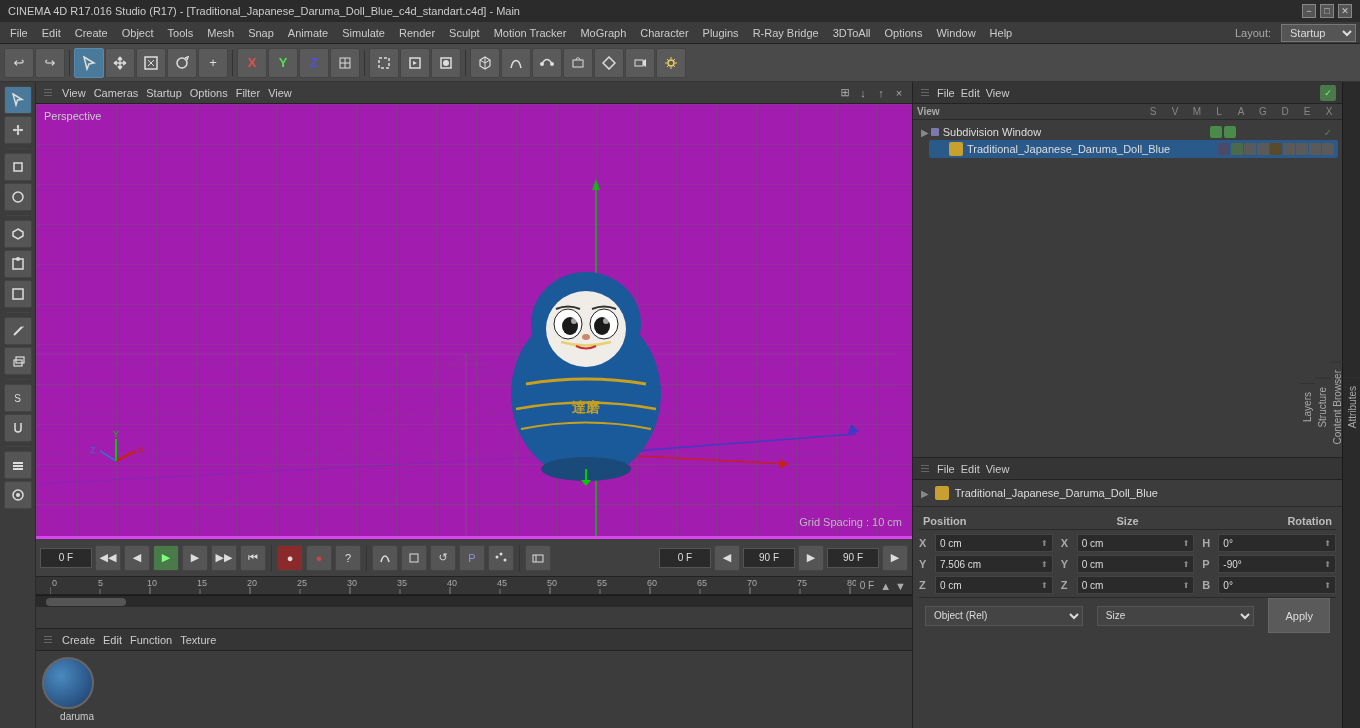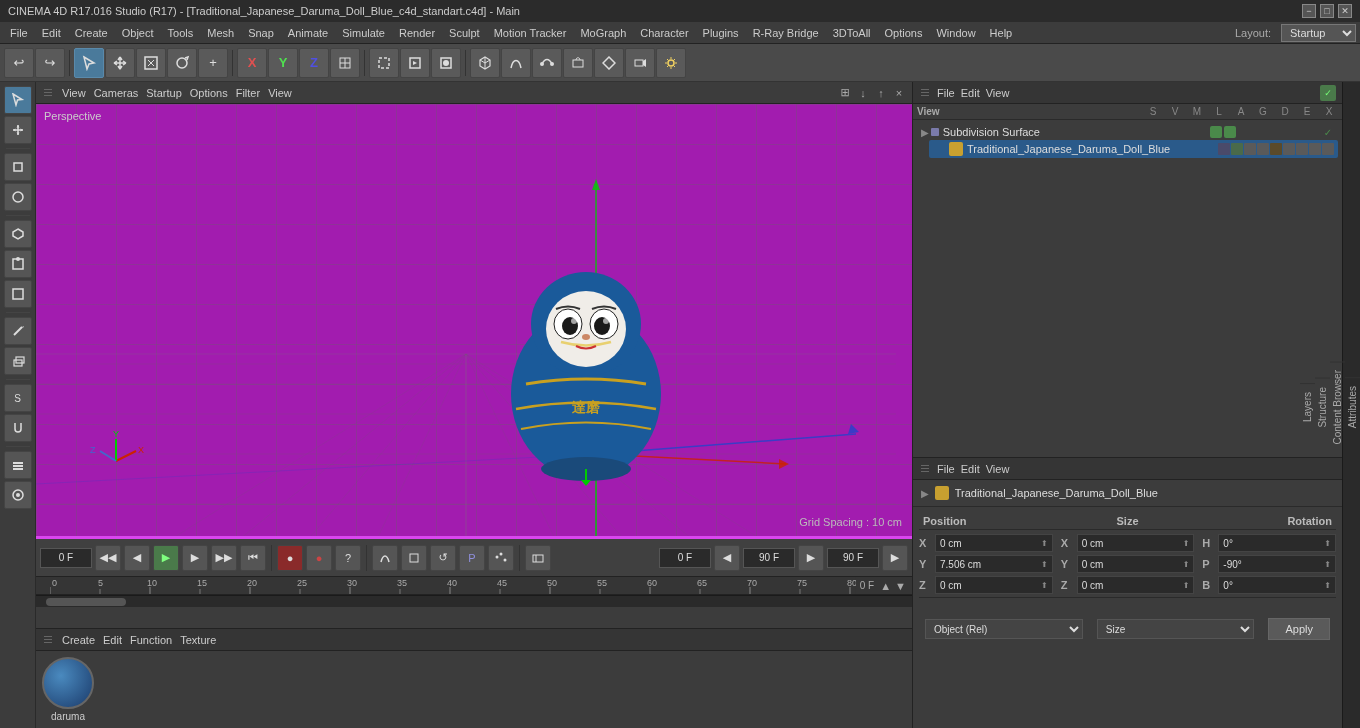--- a/index.html
+++ b/index.html
@@ -92,35 +92,35 @@
     .attr-obj-icon { width: 14px; height: 14px; background: #c8a030; border-radius: 2px; }
 
     
     #coord-section { padding: 6px; }
     .coord-row { display: flex; align-items: center; margin-bottom: 3px; }
     .coord-axis { width: 16px; color: #aaa; font-size: 11px; font-weight: bold; }
     .coord-field { flex: 1; height: 18px; background: #2a2a2a; border: 1px solid #444; color: #ddd; font-size: 10px; padding: 0 4px; display: flex; align-items: center; justify-content: space-between; cursor: pointer; }
     .coord-field .arrow { color: #888; font-size: 8px; }
     .coord-sep { width: 8px; }
 
-    #coord-bottom { display: flex; align-items: center; gap: 14px; padding: 20px 6px; border-top: 1px solid #2a2a2a; }
+    #coord-bottom { display: flex; align-items: center; gap: 14px; padding: 0 6px; border-top: 1px solid #2a2a2a; }
     .coord-select { background: #444; border: 1px solid #555; color: #ddd; font-size: 10px; padding: 2px 4px; flex: 1; height: 20px; }
-    .apply-btn { background: #5a5a5a; border: 1px solid #666; color: #ddd; font-size: 11px; padding: 2px 16px; cursor: pointer; height: 22px; }
+    .apply-btn { background: #5a5a5a; border: 1px solid #666; color: #ddd; font-size: 11px; padding: 2px 16px; cursor: pointer; height: 35px; }
 
     
     #right-side-tabs { width: 18px; background: #2a2a2a; display: flex; flex-direction: column; align-items: center; padding-top: 4px; gap: 0; border-left: 1px solid #1a1a1a; writing-mode: vertical-rl; }
     .side-tab { writing-mode: vertical-rl; text-orientation: mixed; transform: rotate(180deg); color: #aaa; font-size: 10px; padding: 8px 2px; cursor: pointer; border-bottom: 1px solid #333; width: 100%; text-align: center; }
 
     
     #materials-panel { height: 100px; background: #3c3c3c; border-top: 1px solid #222; display: flex; }
     #materials-header { width: 100%; }
     #mat-toolbar { height: 22px; background: #353535; display: flex; align-items: center; padding: 0 6px; gap: 8px; border-bottom: 1px solid #222; }
     #mat-toolbar span { color: #ccc; cursor: pointer; font-size: 11px; }
     #mat-content { display: flex; align-items: center; padding: 6px; gap: 6px; }
-    .mat-item { display: flex; flex-direction: column; align-items: center; gap: 2px; cursor: pointer; }
+    .mat-item { display: flex; flex-direction: column; align-items: flex-end; gap: 2px; cursor: pointer; }
     .mat-preview { width: 52px; height: 52px; border-radius: 50%; background: radial-gradient(circle at 35% 35%, #4a8abf, #1a3a6a); border: 2px solid #666; }
     .mat-label { color: #ccc; font-size: 10px; }
 
     
     #h-scrollbar { height: 12px; background: #2a2a2a; border-top: 1px solid #1a1a1a; position: relative; }
     #h-scrollbar-thumb { position: absolute; left: 10px; top: 2px; width: 80px; height: 8px; background: #555; border-radius: 4px; }
     .sm-dot { width: 12px; height: 12px; border-radius: 2px; }
     .green-dot { background: #4a8a4a; }
   </style>
 </head>
@@ -638,21 +638,21 @@
         </div>
       </div>
 
       <div id="obj-manager-content">
 
         <div class="obj-row">
           <div style="display:flex;align-items:center;gap:2px;">
             <span style="color:#888;font-size:10px;">▶</span>
             <div style="width:8px;height:8px;background:#7a7aaa;border-radius:1px;"></div>
           </div>
-          <span class="obj-name">Subdivision Surface</span>
+          <span class="obj-name">Subdivision Window</span>
           <div class="obj-badges">
             <div class="sm-dot green-dot"></div>
             <div class="sm-dot green-dot"></div>
             <div style="width:12px;"></div>
             <div style="width:12px;"></div>
             <div style="width:12px;"></div>
             <div style="width:12px;"></div>
             <div style="width:12px;"></div>
             <div style="width:12px;"></div>
             <div style="width:12px;height:12px;display:flex;align-items:center;justify-content:center;">

